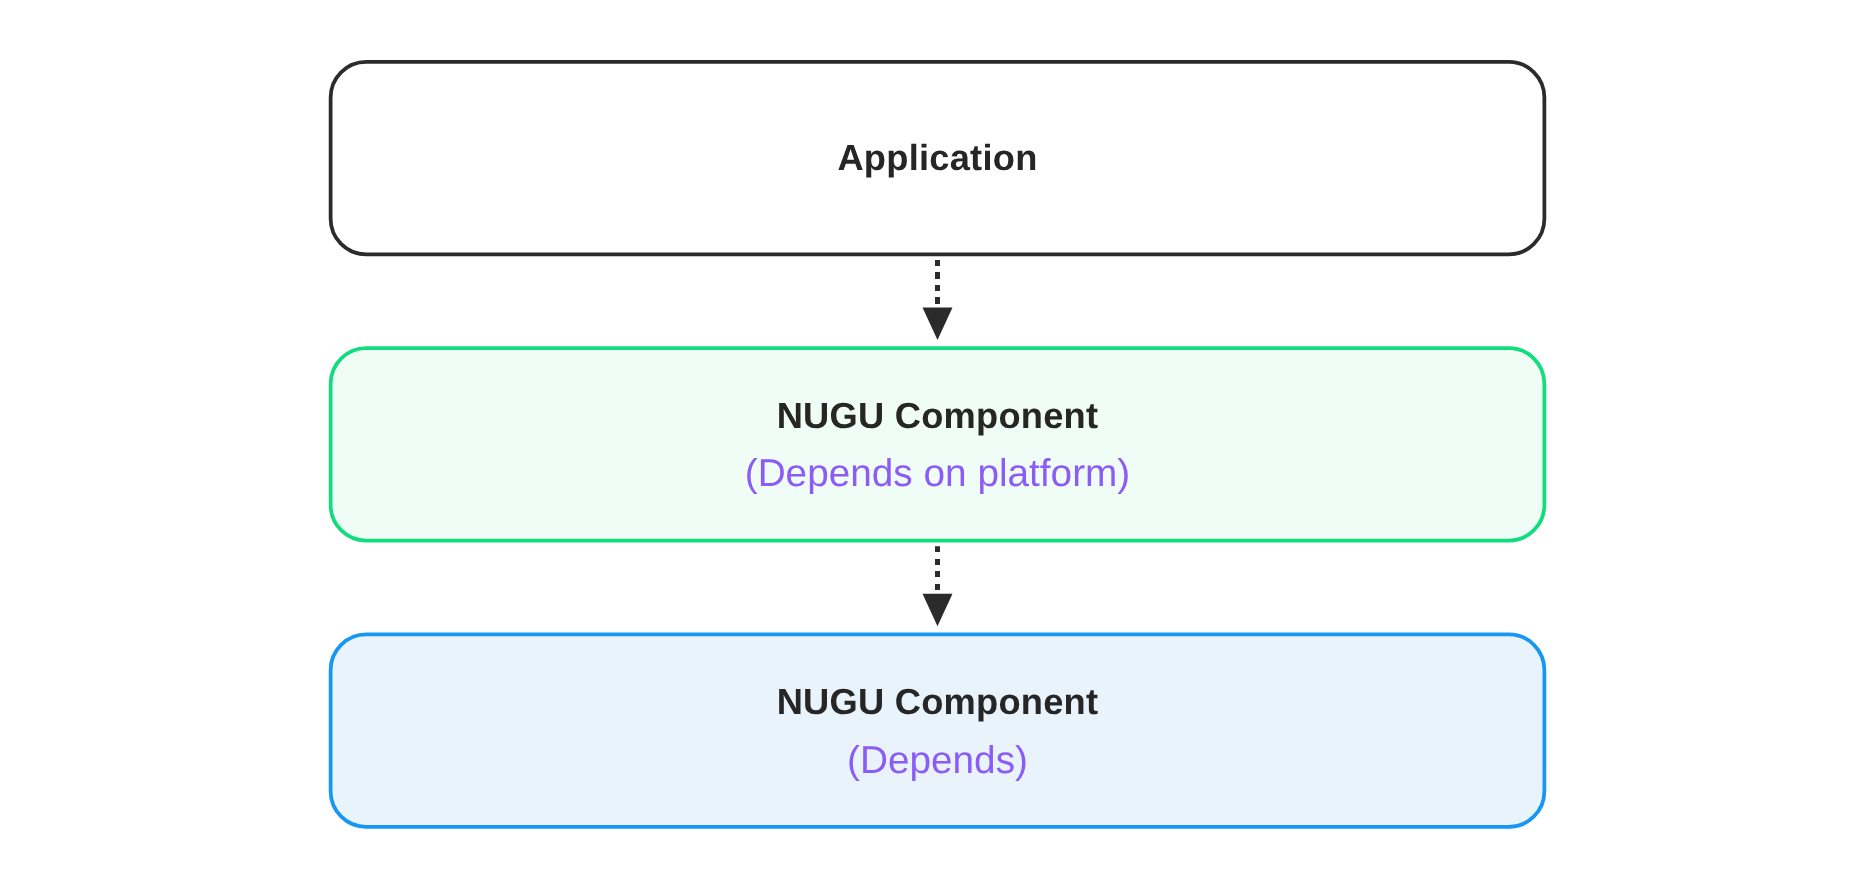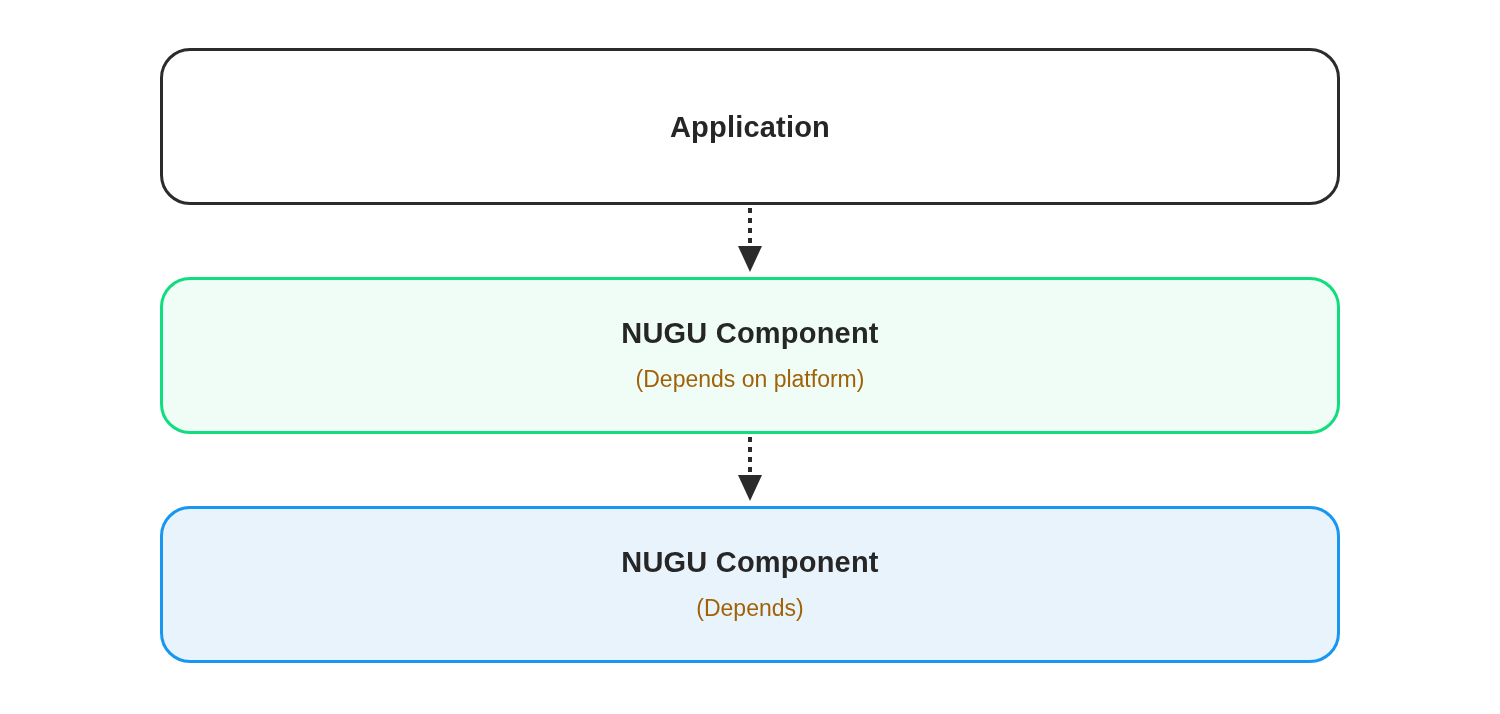--- a/index.html
+++ b/index.html
@@ -10,44 +10,44 @@
     width: 1500px;
     height: 714px;
     padding-top: 48px;
     display: flex;
     flex-direction: column;
     align-items: center;
     background: #ffffff;
   }
 
   .node {
-    width: 1180px;
+    width: 974px;
     height: 157px;
     border: 3px solid #2b2b2b;
     border-radius: 30px;
     background: #ffffff;
     display: flex;
     flex-direction: column;
     align-items: center;
     justify-content: center;
     text-align: center;
   }
 
   .node .title {
     font-size: 29px;
     font-weight: 700;
     color: #262626;
     line-height: 46px;
     letter-spacing: 0.2px;
   }
 
   .node .subtitle {
-    font-size: 23px;
+    font-size: 31px;
     font-weight: 400;
-    color: #a16207;
+    color: #8b5cf6;
     line-height: 46px;
   }
   .node .subtitle:empty { display: none; }
 
   .arrow {
     height: 72px;
     width: 28px;
     display: flex;
     flex-direction: column;
     align-items: center;

